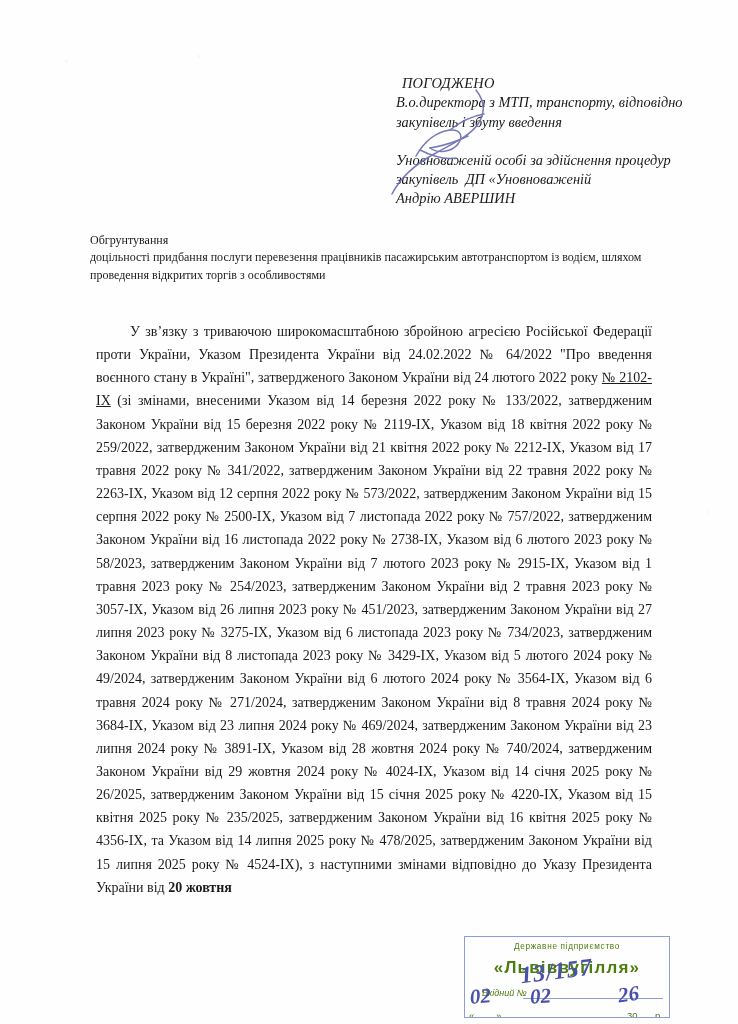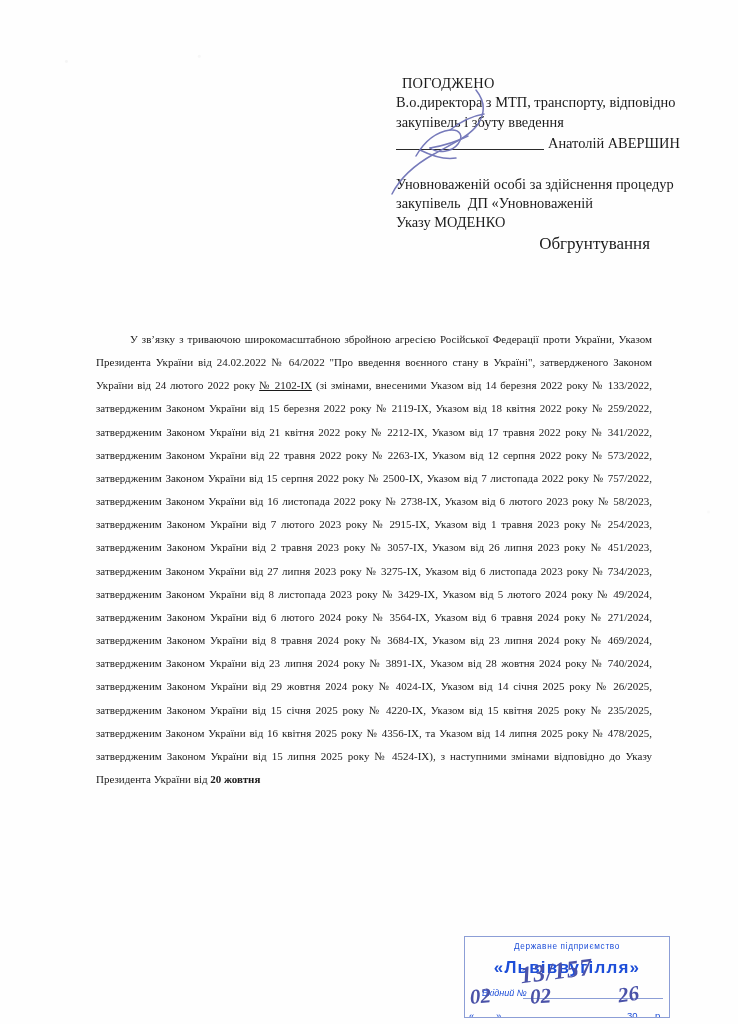--- a/index.html
+++ b/index.html
@@ -33,20 +33,21 @@
   }
 
   
   .approval-block {
     position: absolute;
     left: 396px;
     top: 74px;
     width: 330px;
     font-size: 14.4px;
     line-height: 1.34;
+    font-style: italic;
   }
   .approval-heading {
     padding-left: 6px;
     letter-spacing: 0.2px;
   }
   .approval-line { white-space: pre-wrap; }
 
   .sign-row {
     position: relative;
     margin-top: 2px;
@@ -80,51 +81,51 @@
     height: 118px;
     pointer-events: none;
   }
 
   
   .doc-title {
     position: absolute;
     left: 90px;
     top: 232px;
     width: 560px;
-    text-align: right;
-    font-size: 17px;
+    text-align: left;
+    font-size: 12px;
     line-height: 1.44;
   }
   .doc-title .t-main { display: block; }
   .doc-title .t-sub  { display: block; }
 
   
   .body-text {
     position: absolute;
     left: 96px;
-    top: 328px;
+    top: 320px;
     width: 556px;
-    font-size: 11px;
+    font-size: 14px;
     line-height: 23.15px;
     text-align: justify;
     text-justify: inter-word;
   }
   .body-text p { margin: 0; text-indent: 34px; }
   .body-text .u { text-decoration: underline; }
   .body-text .b { font-weight: bold; }
 
   
   .stamp {
     position: absolute;
     left: 464px;
     top: 936px;
     width: 204px;
     height: 80px;
     border: 1.2px solid #8c9ed6;
-    color: #1d4ed8;
+    color: #4d7c0f;
     font-family: "Liberation Sans", "DejaVu Sans", sans-serif;
     overflow: hidden;
   }
   .stamp-org {
     text-align: center;
     font-size: 8.2px;
     letter-spacing: 0.7px;
     margin-top: 5px;
   }
   .stamp-company {
@@ -222,44 +223,41 @@
 
 <div class="page">
 
   <div class="paper-noise"></div>
 
   <div class="approval-block">
     <div class="approval-heading">ПОГОДЖЕНО</div>
     <div class="approval-line">В.о.директора з МТП, транспорту, відповідно</div>
     <div class="approval-line">закупівель і збуту введення</div>
 
-    <div class="sign-row">
-      <span class="sign-rule"></span>
-      <span class="signer-name">Анатолій АВЕРШИН</span>
-    </div>
 
     <div class="approval-second">
       <div class="approval-line">Уновноваженій особі за здійснення процедур</div>
       <div class="approval-line">закупівель  ДП «Уновноваженій</div>
-      <div class="approval-line">Указу МОДЕНКО</div>
+      <div class="approval-line">Андрію АВЕРШИН</div>
     </div>
   </div>
 
   <svg class="signature-ink" viewBox="0 0 180 118">
     <g fill="none" stroke="#6b6fb5" stroke-width="1.5" stroke-linecap="round" stroke-linejoin="round" opacity="0.92">
       <path d="M86,4 C94,14 96,26 88,38 C80,50 62,58 44,68 C26,78 10,92 2,108"></path>
       <path d="M26,70 C34,56 46,46 60,44 C70,43 74,50 68,58 C62,66 48,68 40,62"></path>
       <path d="M40,62 C52,60 66,56 78,50"></path>
       <path d="M60,44 C70,36 82,30 94,28"></path>
       <path d="M30,64 C42,70 54,74 66,72"></path>
     </g>
   </svg>
 
   <div class="doc-title">
     <span class="t-main">Обгрунтування</span>
+    <span class="t-sub">доцільності  придбання послуги перевезення працівників пасажирським автотранспортом із водієм, шляхом проведення відкритих торгів з особливостями</span>
   </div>
 
   <div class="body-text">
     <p><span>У зв’язку з триваючою широкомасштабною збройною агресією Російської Федерації проти України, Указом Президента України від 24.02.2022 № 64/2022 "Про введення воєнного стану в Україні", затвердженого Законом України від 24 лютого 2022 року </span><span class="u">№ 2102-IX</span><span> (зі змінами, внесеними Указом від 14 березня 2022 року № 133/2022, затвердженим Законом України від 15 березня 2022 року № 2119-IX, Указом від 18 квітня 2022 року № 259/2022, затвердженим Законом України від 21 квітня 2022 року № 2212-IX, Указом від 17 травня 2022 року № 341/2022, затвердженим Законом України від 22 травня 2022 року № 2263-IX, Указом від 12 серпня 2022 року № 573/2022, затвердженим Законом України від 15 серпня 2022 року № 2500-IX, Указом від 7 листопада 2022 року № 757/2022, затвердженим Законом України від 16 листопада 2022 року № 2738-IX, Указом від 6 лютого 2023 року № 58/2023, затвердженим Законом України від 7 лютого 2023 року № 2915-IX, Указом від 1 травня 2023 року № 254/2023, затвердженим Законом України від 2 травня 2023 року № 3057-IX, Указом від 26 липня 2023 року № 451/2023, затвердженим Законом України від 27 липня 2023 року № 3275-IX, Указом від 6 листопада 2023 року № 734/2023, затвердженим Законом України від 8 листопада 2023 року № 3429-IX, Указом від 5 лютого 2024 року № 49/2024, затвердженим Законом України від 6 лютого 2024 року № 3564-IX, Указом від 6 травня 2024 року № 271/2024, затвердженим Законом України від 8 травня 2024 року № 3684-IX, Указом від 23 липня 2024 року № 469/2024, затвердженим Законом України від 23 липня 2024 року № 3891-IX, Указом від 28 жовтня 2024 року № 740/2024, затвердженим Законом України від 29 жовтня 2024 року № 4024-IX, Указом від 14 січня 2025 року № 26/2025, затвердженим Законом України від 15 січня 2025 року № 4220-IX, Указом від 15 квітня 2025 року № 235/2025, затвердженим Законом України від 16 квітня 2025 року № 4356-IX, та Указом від 14 липня 2025 року № 478/2025, затвердженим Законом України від 15 липня 2025 року № 4524-IX), з наступними змінами відповідно до Указу Президента України від </span><span class="b">20 жовтня</span></p>
   </div>
 
   <div class="stamp">
     <div class="stamp-org">Державне підприємство</div>
     <div class="stamp-company">«Львіввугілля»</div>
 

